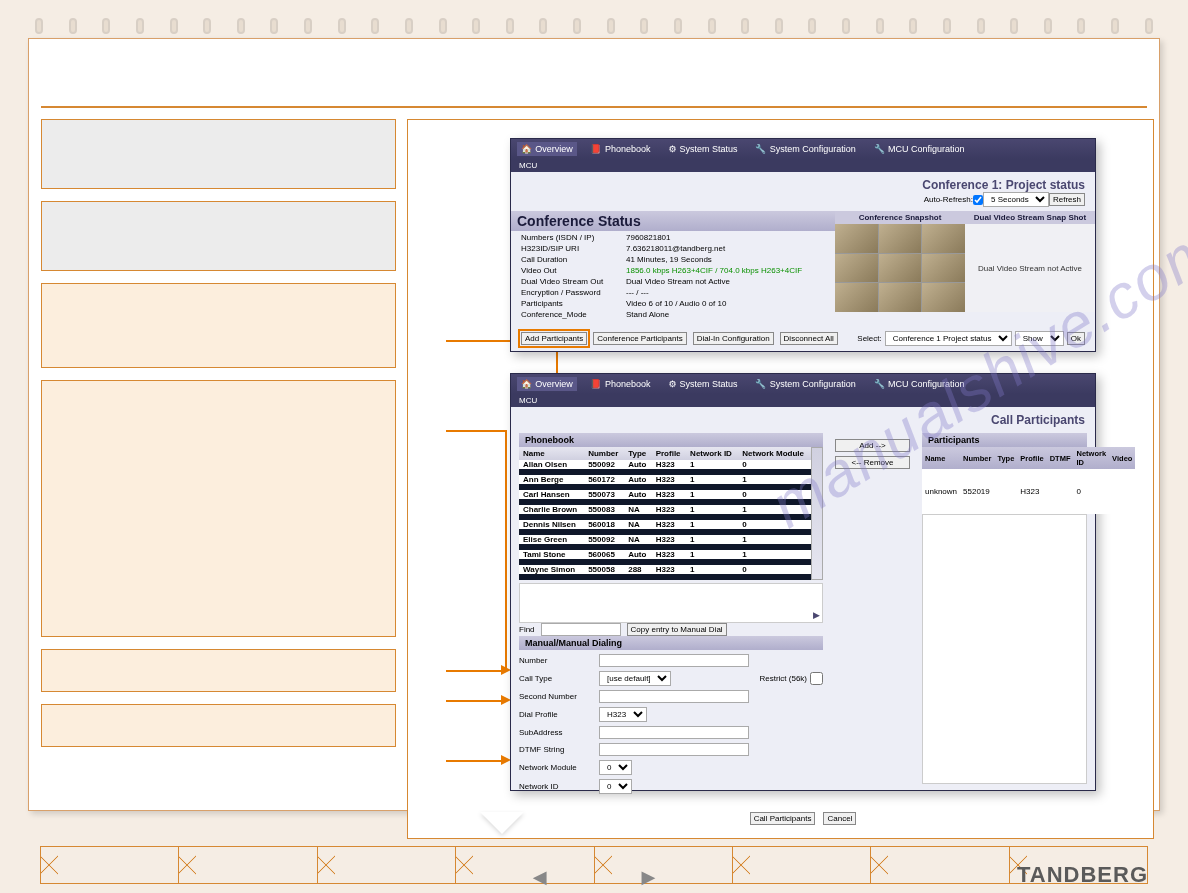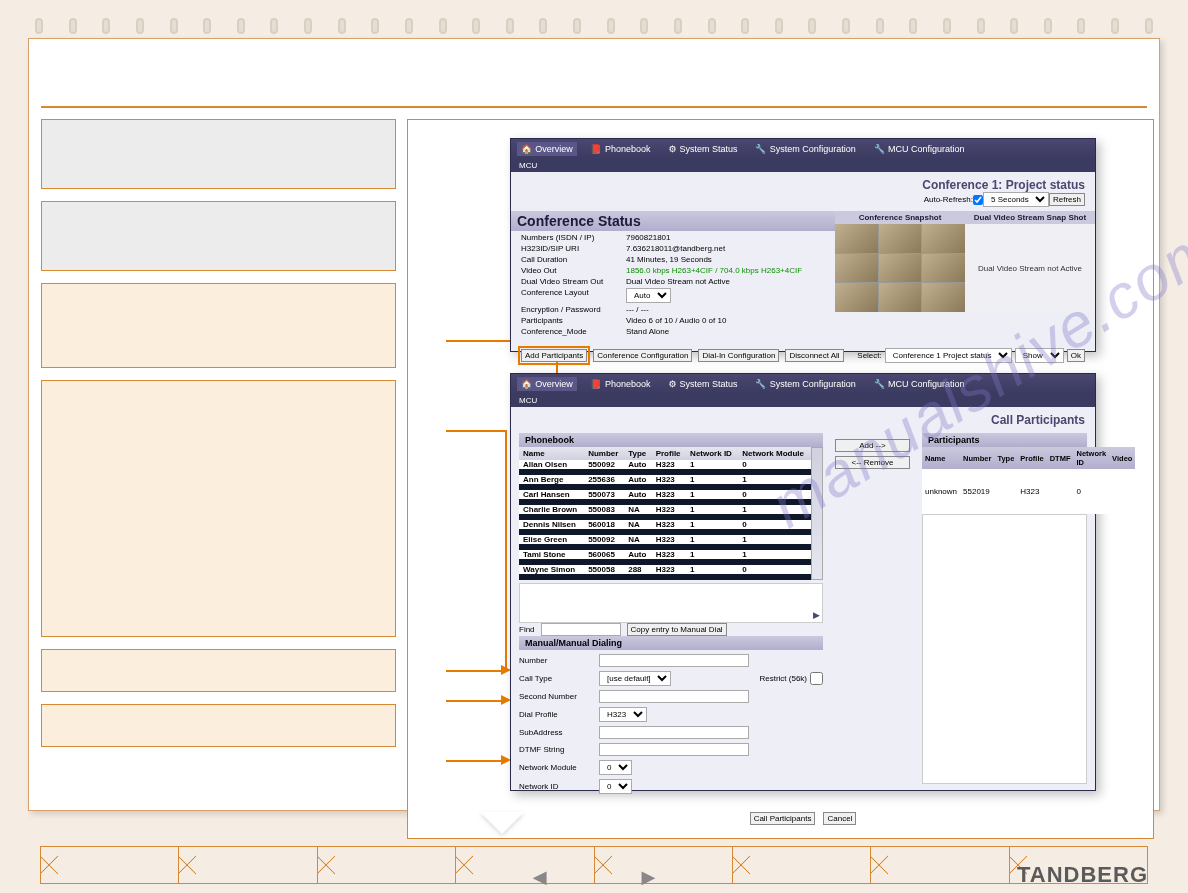--- a/index.html
+++ b/index.html
@@ -354,24 +354,20 @@
               </div>
               <div class="row">
                 <span class="k">Video Out</span>
                 <span class="v green">1856.0 kbps H263+4CIF / 704.0 kbps H263+4CIF</span>
               </div>
               <div class="row">
                 <span class="k">Dual Video Stream Out</span>
                 <span class="v">Dual Video Stream not Active</span>
               </div>
               <div class="row">
-                <span class="k">Conference Layout</span>
-                <select><option>Auto</option></select>
-              </div>
-              <div class="row">
                 <span class="k">Encryption / Password</span>
                 <span class="v">--- / ---</span>
               </div>
               <div class="row">
                 <span class="k">Participants</span>
                 <span class="v">Video 6 of 10 / Audio 0 of 10</span>
               </div>
               <div class="row">
                 <span class="k">Conference_Mode</span>
                 <span class="v">Stand Alone</span>
@@ -394,21 +390,21 @@
             </div>
           </div>
           <div class="snap-col">
             <div class="snap-head">Dual Video Stream Snap Shot</div>
             <div class="dvs-box">Dual Video Stream not Active</div>
           </div>
         </div>
       </div>
       <div class="panel1-buttons">
         <button class="highlight-btn">Add Participants</button>
-        <button>Conference Configuration</button>
+        <button>Conference Participants</button>
         <button>Dial-In Configuration</button>
         <button>Disconnect All</button>
         <span class="sel-right">
           <span>Select:</span>
           <select><option>Conference 1 Project status</option></select>
           <select><option>Show</option></select>
           <button>Ok</button>
         </span>
       </div>
     </div>
@@ -444,21 +440,21 @@
                   <tr>
                     <td>Allan Olsen</td>
                     <td>550092</td>
                     <td>Auto</td>
                     <td>H323</td>
                     <td>1</td>
                     <td>0</td>
                   </tr>
                   <tr>
                     <td>Ann Berge</td>
-                    <td>255636</td>
+                    <td>560172</td>
                     <td>Auto</td>
                     <td>H323</td>
                     <td>1</td>
                     <td>1</td>
                   </tr>
                   <tr>
                     <td>Carl Hansen</td>
                     <td>550073</td>
                     <td>Auto</td>
                     <td>H323</td>

